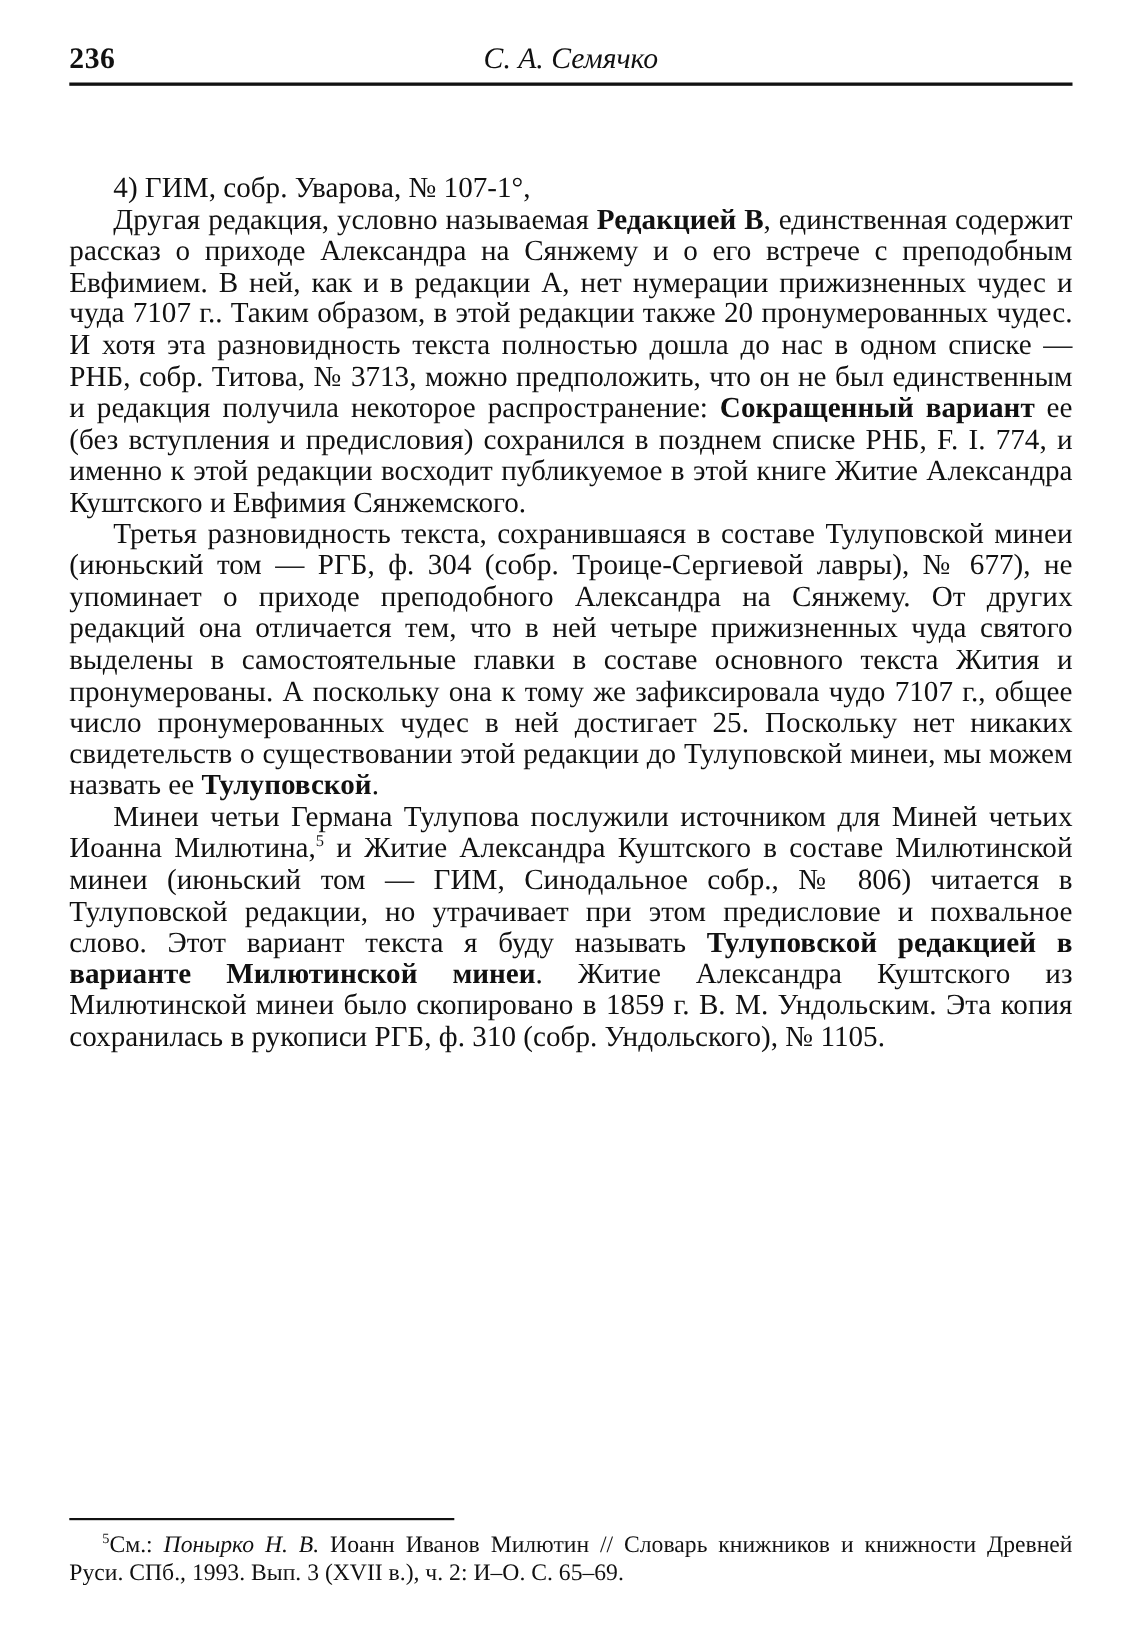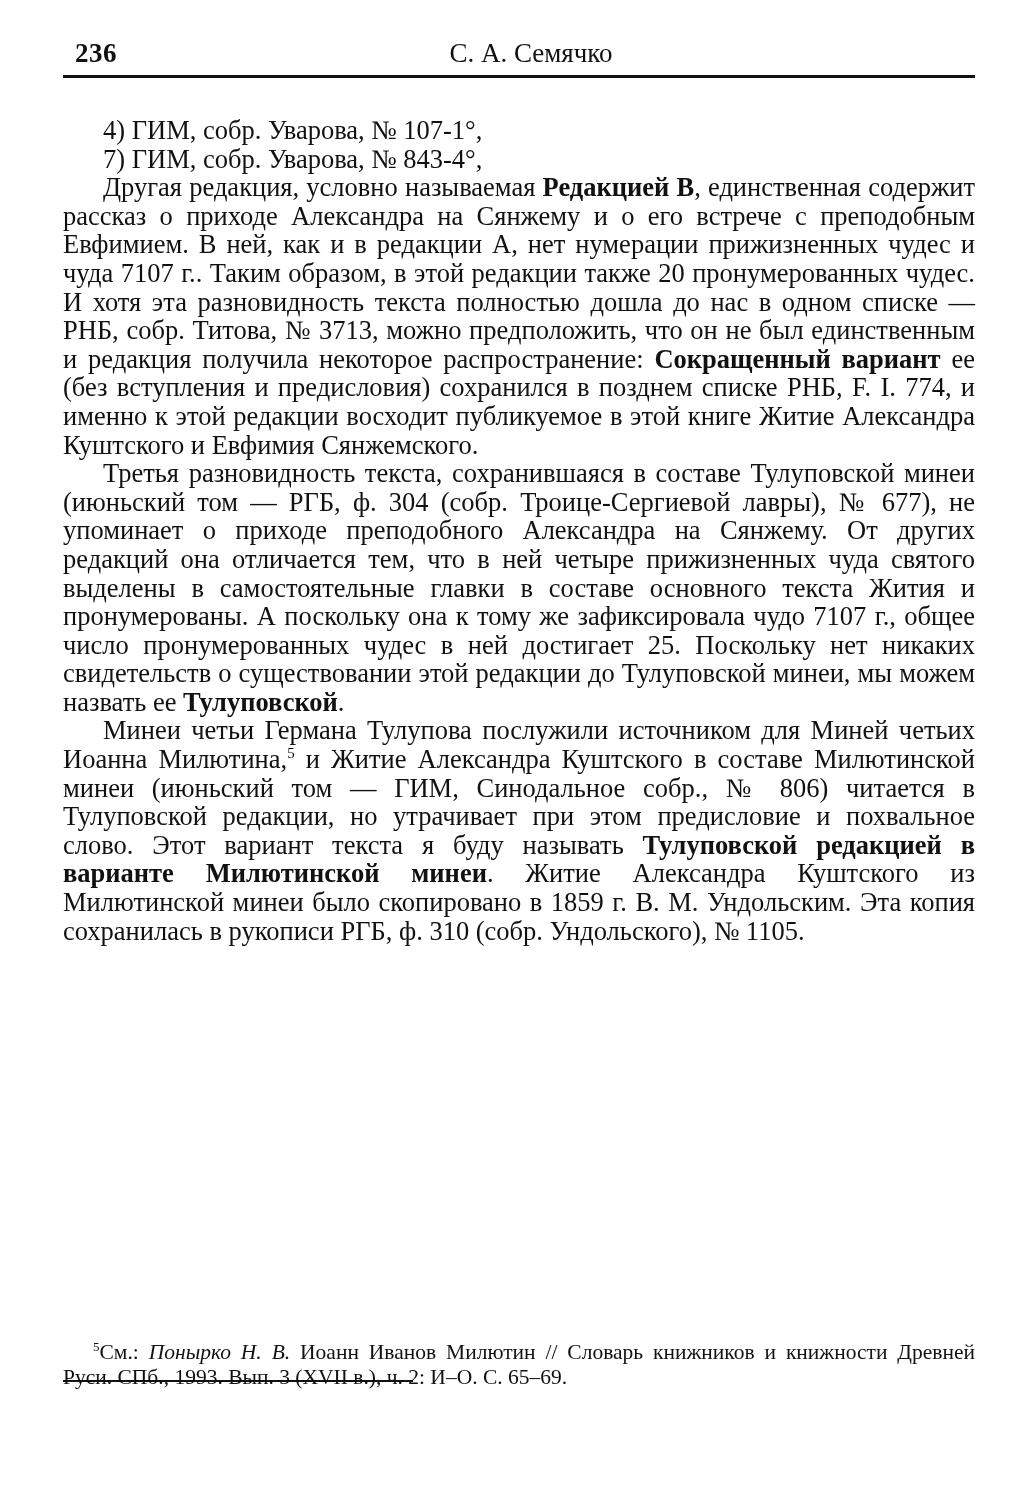--- a/index.html
+++ b/index.html
@@ -1,48 +1,47 @@
 <!DOCTYPE html>
 <html><head>
 <meta charset="utf-8">
 <style>
   html, body { margin: 0; padding: 0; background: #ffffff; }
   body { width: 1022px; height: 1495px; position: relative; overflow: hidden;
          font-family: "Liberation Serif", "DejaVu Serif", serif; color: #111; }
   .page { position: absolute; left: 63px; top: 0; width: 912px; }
-  .running-head { position: absolute; top: 38px; left: 12px; width: 912px; height: 34px; }
+  .running-head { position: absolute; top: 38px; left: 0; width: 912px; height: 34px; }
   .page-num { position: absolute; left: 0; top: 0; font-weight: bold; font-size: 27px; letter-spacing: 0.5px; }
-  .running-title { position: absolute; left: 0; width: 912px; top: 0; text-align: center; font-size: 27px; }
+  .running-title { position: absolute; left: 0; width: 912px; top: 0; text-align: center; font-style: italic; font-size: 27px; }
   .head-rule { position: absolute; top: 75px; left: 0; width: 912px; height: 3px; background: #111; }
   .body { position: absolute; top: 116px; left: 0; width: 912px; font-size: 26.5px; line-height: 28.6px; }
   .list { margin: 0; padding: 0 0 0 40px; list-style: none; }
-  .list li { white-space: nowrap; }
+  .list li { white-space: nowrap; margin-top: 40px; }
   p { margin: 0; text-align: justify; text-indent: 40px; hyphens: manual; }
   .bi { font-weight: bold; margin-top: 18px; }
   sup { font-size: 15px; line-height: 0; vertical-align: 10px; }
   .fn-rule { position: absolute; top: 1380px; left: 63px; width: 350px; height: 2px; background: #111; }
-  .footnote { position: absolute; top: 1340px; left: 63px; width: 912px; font-size: 21.5px; line-height: 25px; text-align: justify; }
+  .footnote { position: absolute; top: 1392px; left: 63px; width: 912px; font-size: 21.5px; line-height: 25px; text-align: justify; }
   .footnote p { text-indent: 30px; }
   .footnote sup { font-size: 13px; vertical-align: 8px; }
   .fn-it { font-style: italic; }
 </style>
 </head>
 <body>
 
 <div class="page">
   <div class="running-head">
     <span class="page-num">236</span>
     <div class="running-title">С. А. Семячко</div>
   </div>
   <div class="head-rule"></div>
 
   <div class="body">
     <ul class="list">
       <li>4) ГИМ, собр. Уварова, № 107-1°,</li>
-      <li>7) ГИМ, собр. Уварова, № 843-4°,</li>
     </ul>
 
     <p><span>Другая редакция, условно называемая </span><span class="bi">Редакцией В</span><span>, единственная содержит рассказ о приходе Александра на Сянжему и о его встрече с преподобным Евфимием. В ней, как и в редакции А, нет нумерации прижизненных чудес и чуда 7107 г.. Таким образом, в этой редакции также 20 пронумерованных чудес. И хотя эта разновидность текста полностью дошла до нас в одном списке — РНБ, собр. Титова, № 3713, можно предположить, что он не был единственным и редакция получила некоторое распространение: </span><span class="bi">Сокращенный вариант</span><span> ее (без вступления и предисловия) сохранился в позднем списке РНБ, F. I. 774, и именно к этой редакции восходит публикуемое в этой книге Житие Александра Куштского и Евфимия Сянжемского.</span></p>
 
     <p><span>Третья разновидность текста, сохранившаяся в составе Тулуповской минеи (июньский том — РГБ, ф. 304 (собр. Троице-Сергиевой лавры), № 677), не упоминает о приходе преподобного Александра на Сянжему. От других редакций она отличается тем, что в ней четыре прижизненных чуда святого выделены в самостоятельные главки в составе основного текста Жития и пронумерованы. А поскольку она к тому же зафиксировала чудо 7107 г., общее число пронумерованных чудес в ней достигает 25. Поскольку нет никаких свидетельств о существовании этой редакции до Тулуповской минеи, мы можем назвать ее </span><span class="bi">Тулуповской</span><span>.</span></p>
 
     <p><span>Минеи четьи Германа Тулупова послужили источником для Миней четьих Иоанна Милютина,</span><sup>5</sup><span> и Житие Александра Куштского в составе Милютинской минеи (июньский том — ГИМ, Синодальное собр., № 806) читается в Тулуповской редакции, но утрачивает при этом предисловие и похвальное слово. Этот вариант текста я буду называть </span><span class="bi">Тулуповской редакцией в варианте Милютинской минеи</span><span>. Житие Александра Куштского из Милютинской минеи было скопировано в 1859 г. В. М. Ундольским. Эта копия сохранилась в рукописи РГБ, ф. 310 (собр. Ундольского), № 1105.</span></p>
 
   </div>
 </div>

